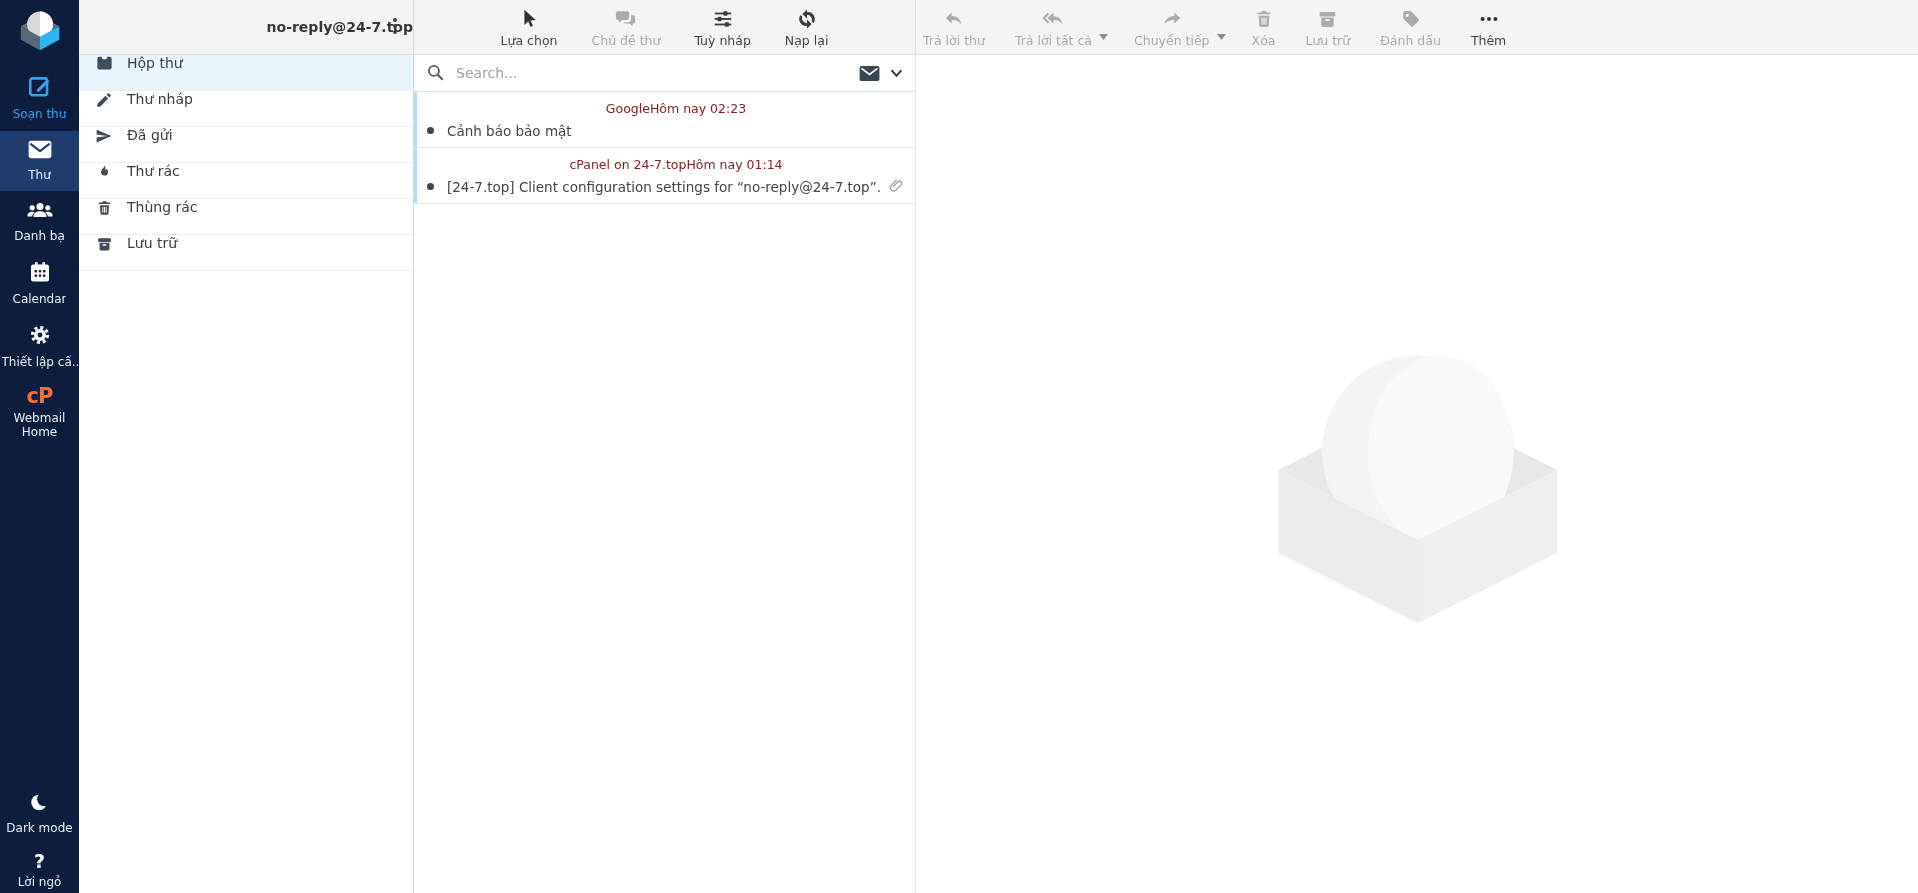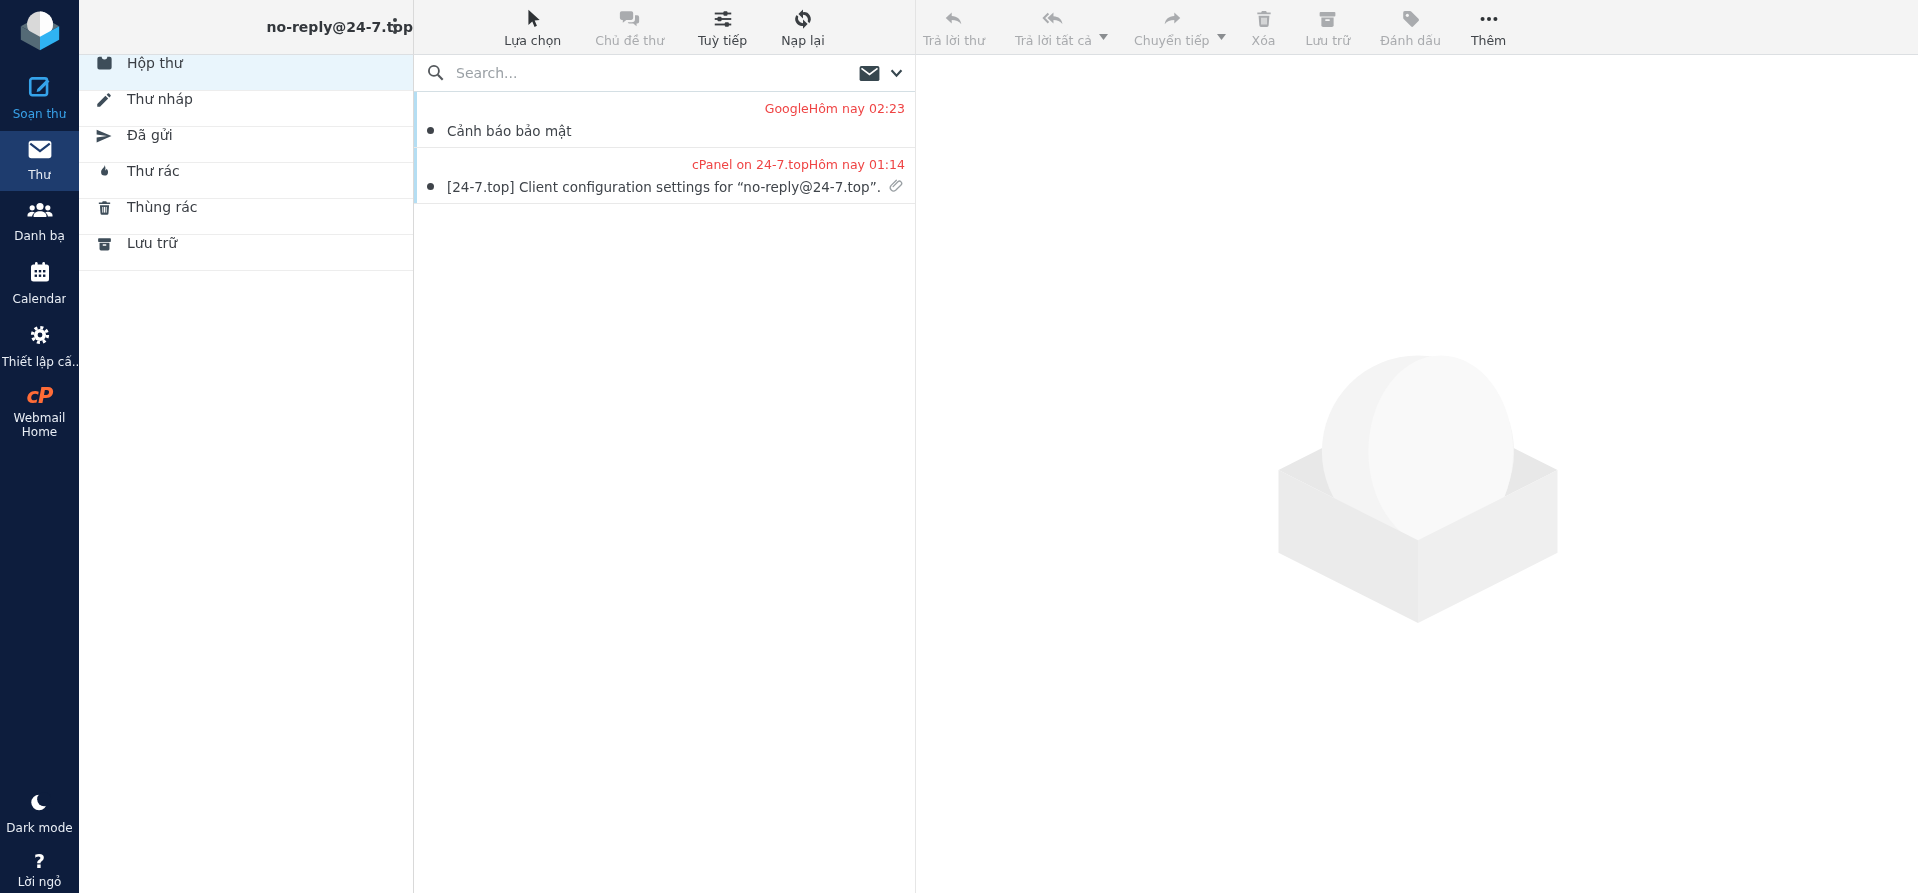--- a/index.html
+++ b/index.html
@@ -12,21 +12,21 @@
 
   
   .sidebar{width:79px;flex-shrink:0;background:var(--sidebar-bg);display:flex;flex-direction:column;align-items:center}
   .logo{padding:9px 0 4px;cursor:pointer}
   .snav{width:100%;display:flex;flex-direction:column;align-items:center;gap:4px;padding:8px 0 9px;cursor:pointer;box-sizing:border-box}
   .snav .slabel{font-size:12px;color:#e9eef5;white-space:nowrap;max-width:76px;overflow:hidden}
   .compose{padding:10px 0}
   .compose .slabel{color:var(--accent)}
   .snav.active{background:var(--sidebar-sel)}
   .wmh .slabel{white-space:normal;text-align:center;line-height:1.2}
-  .cp-logo{color:var(--cp-orange);font-weight:bold;font-style:italic;font-size:21px;letter-spacing:-1px;line-height:1}
+  .cp-logo{color:var(--cp-orange);font-weight:bold;font-size:21px;letter-spacing:-1px;line-height:1}
   .qmark{color:#fff;font-size:19px;font-weight:bold;line-height:1}
   .sspacer{flex:1}
   .sfoot{padding-bottom:4px}
 
   
   .main{flex:1;display:grid;grid-template-columns:335px 502px 1004px;grid-template-rows:55px 838px}
   .hdr{background:var(--toolbar-bg);border-bottom:1px solid #dcdfe2;box-sizing:border-box}
   .folders-hdr{grid-column:1;grid-row:1;position:relative;display:flex;align-items:center;justify-content:flex-end;border-right:1px solid #d9d9d9}
   .acct{font-weight:bold;font-size:14px;color:#33373c}
   .kebab{position:absolute;right:7px;top:13px;background:none;border:none;cursor:pointer;padding:4px;color:#3c4044}
@@ -50,21 +50,21 @@
   .ficon{color:#3e4d59;display:flex;width:20px;justify-content:center}
 
   
   .list{grid-column:2;grid-row:2;border-right:1px solid #e6e6e6;background:#fff;box-sizing:border-box}
   .searchrow{display:flex;align-items:center;height:37px;padding:0 12px;border-bottom:1px solid #d4dfe4;gap:8px;box-sizing:border-box}
   .searchrow input{flex:1;border:none;outline:none;font-size:14px;color:#333;background:transparent;font-family:inherit}
   .searchrow input::placeholder{color:#9aa0a5}
   .scope{display:flex;align-items:center;gap:10px;cursor:pointer;color:#37474f}
   .mrow{position:relative;height:56px;border-bottom:1px solid #e9e9e9;padding:9px 10px 0 33px;box-sizing:border-box;cursor:pointer}
   .mrow.unread::before{content:"";position:absolute;left:0;top:0;bottom:0;width:3px;background:var(--unread-bar)}
-  .m1{display:flex;justify-content:flex-end;font-size:12.5px;color:#ef4444}
+  .m1{display:flex;justify-content:center;font-size:12.5px;color:#7f1d1d}
   .mdate{white-space:nowrap}
   .m2{display:flex;align-items:center;margin-top:6px;font-size:13.5px;color:#3f444a}
   .mdot{width:7px;height:7px;border-radius:50%;background:#3f444a;margin-left:-20px;margin-right:13px;flex-shrink:0}
   .msubject{flex:1;white-space:nowrap;overflow:hidden}
   .mclip{color:#9aa0a4;display:flex}
 
   
   .view{grid-column:3;grid-row:2;display:flex;justify-content:center;align-items:flex-start;background:#fff}
   .watermark{margin-top:293px}
 </style>
@@ -210,21 +210,21 @@
                 <line x1="3" y1="12" x2="21" y2="12"></line>
                 <line x1="3" y1="18" x2="21" y2="18"></line>
               </g>
             <g fill="#3a3e42">
                 <rect x="12.5" y="3.6" width="4.4" height="4.8" rx="1"></rect>
                 <rect x="6" y="9.6" width="4.4" height="4.8" rx="1"></rect>
                 <rect x="14" y="15.6" width="4.4" height="4.8" rx="1"></rect>
               </g>
           </svg>
         </span>
-        <span class="tlabel">Tuỳ tiếp</span>
+        <span class="tlabel">Tuỳ nháp</span>
       </button>
       <button class="tbtn">
         <span class="ticon">
           <svg width="22" height="22" viewBox="0 0 24 24" fill="#3a3e42">
             <path d="M12 4.5V1.5L7 6.5l5 5v-4a5.5 5.5 0 0 1 5.2 7.3l1.7 1.7A7.5 7.5 0 0 0 12 4.5z"></path>
             <path d="M12 19.5v3l5-5-5-5v4a5.5 5.5 0 0 1-5.2-7.3L5.1 7.5A7.5 7.5 0 0 0 12 19.5z"></path>
           </svg>
         </span>
         <span class="tlabel">Nạp lại</span>
       </button>

